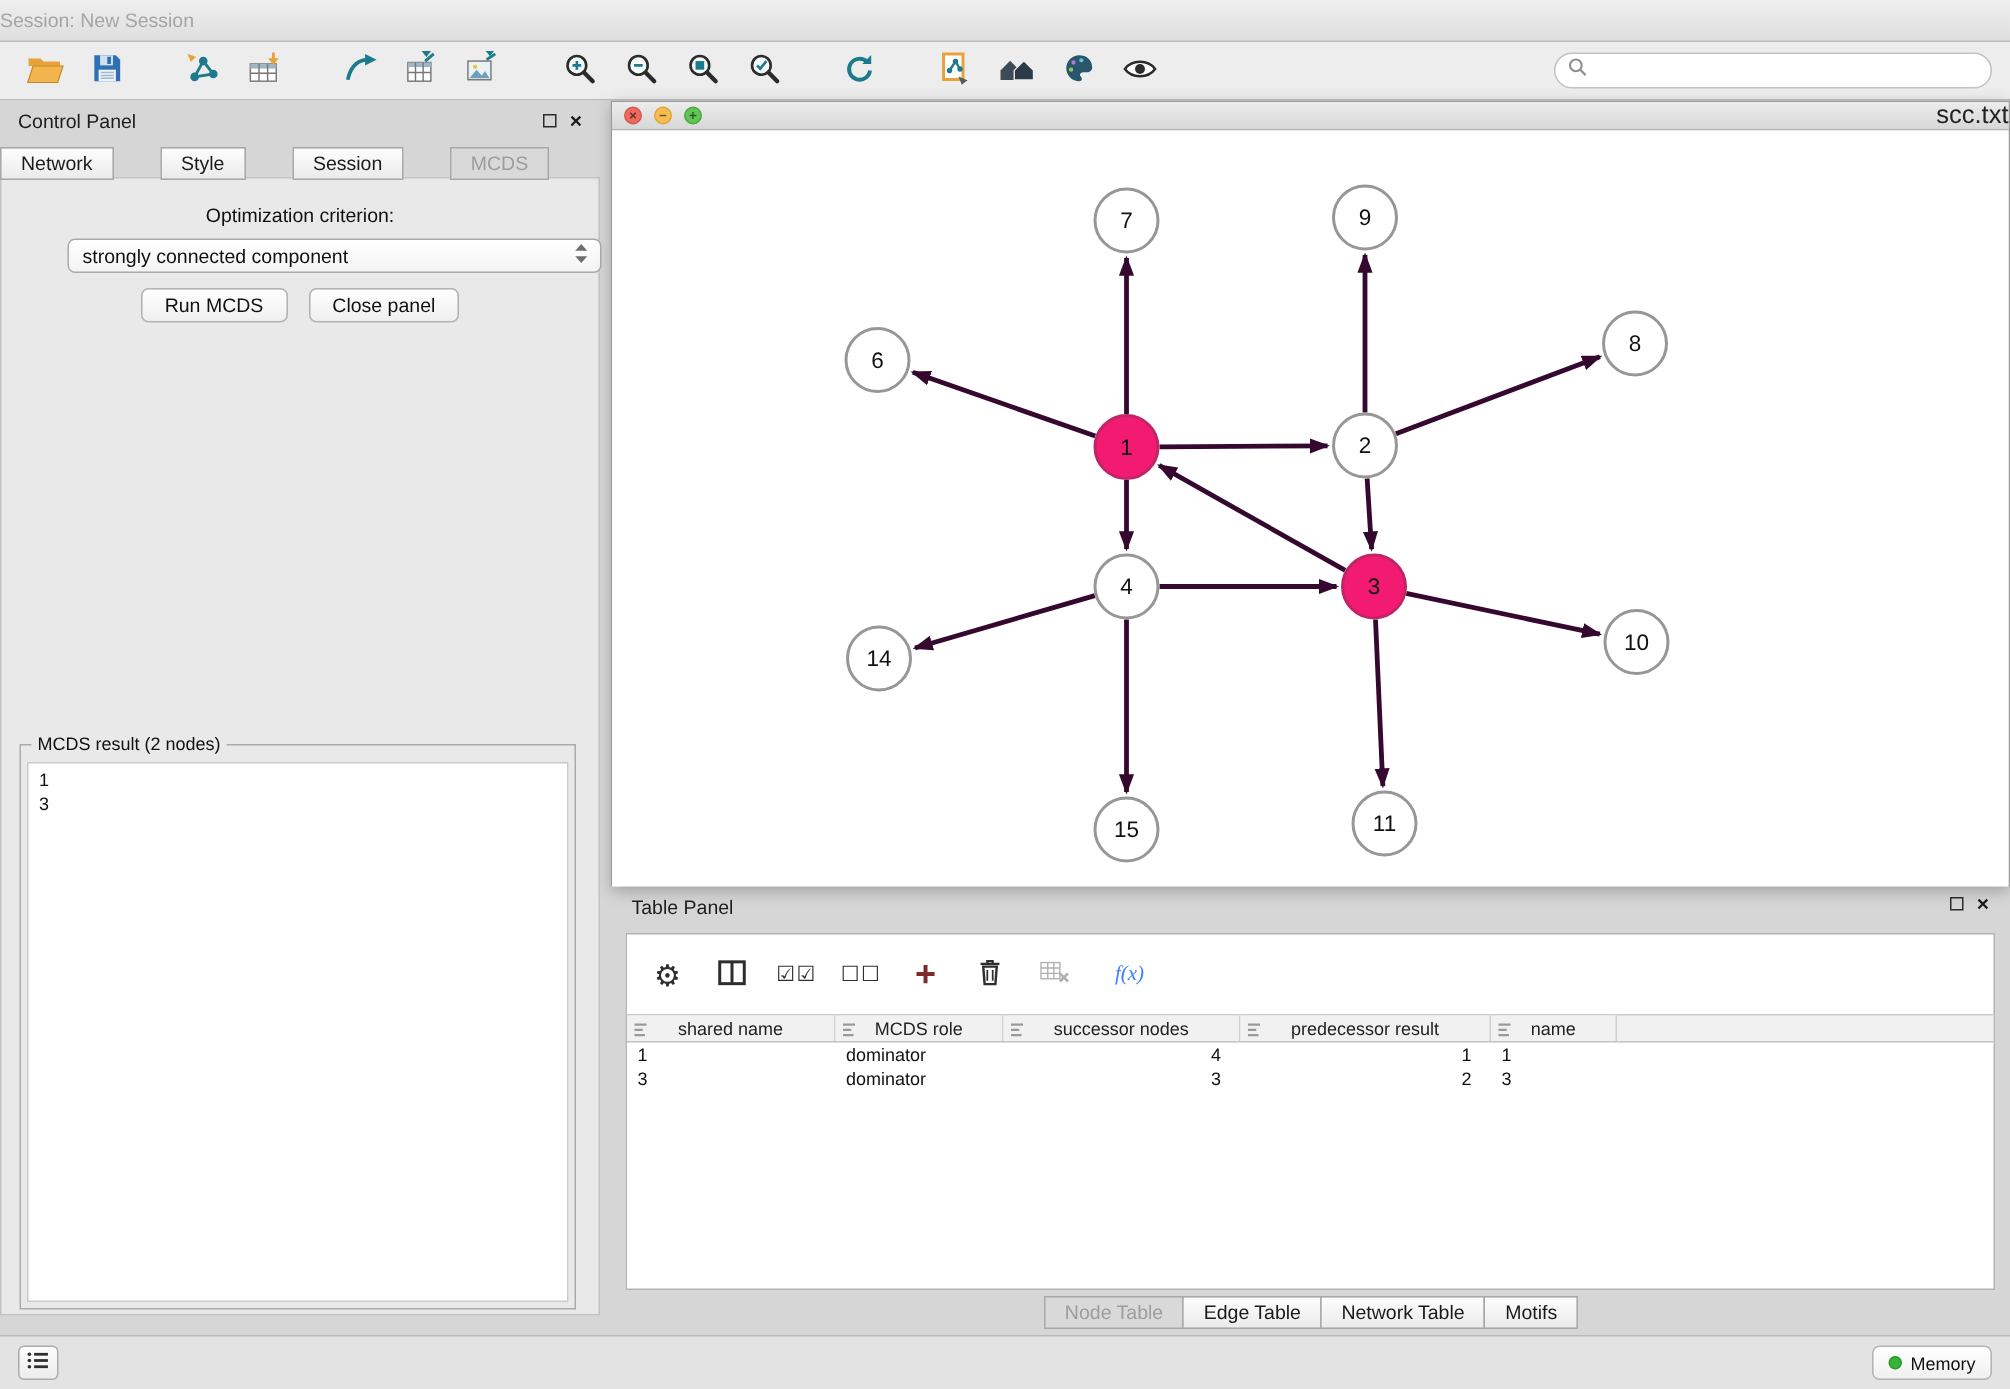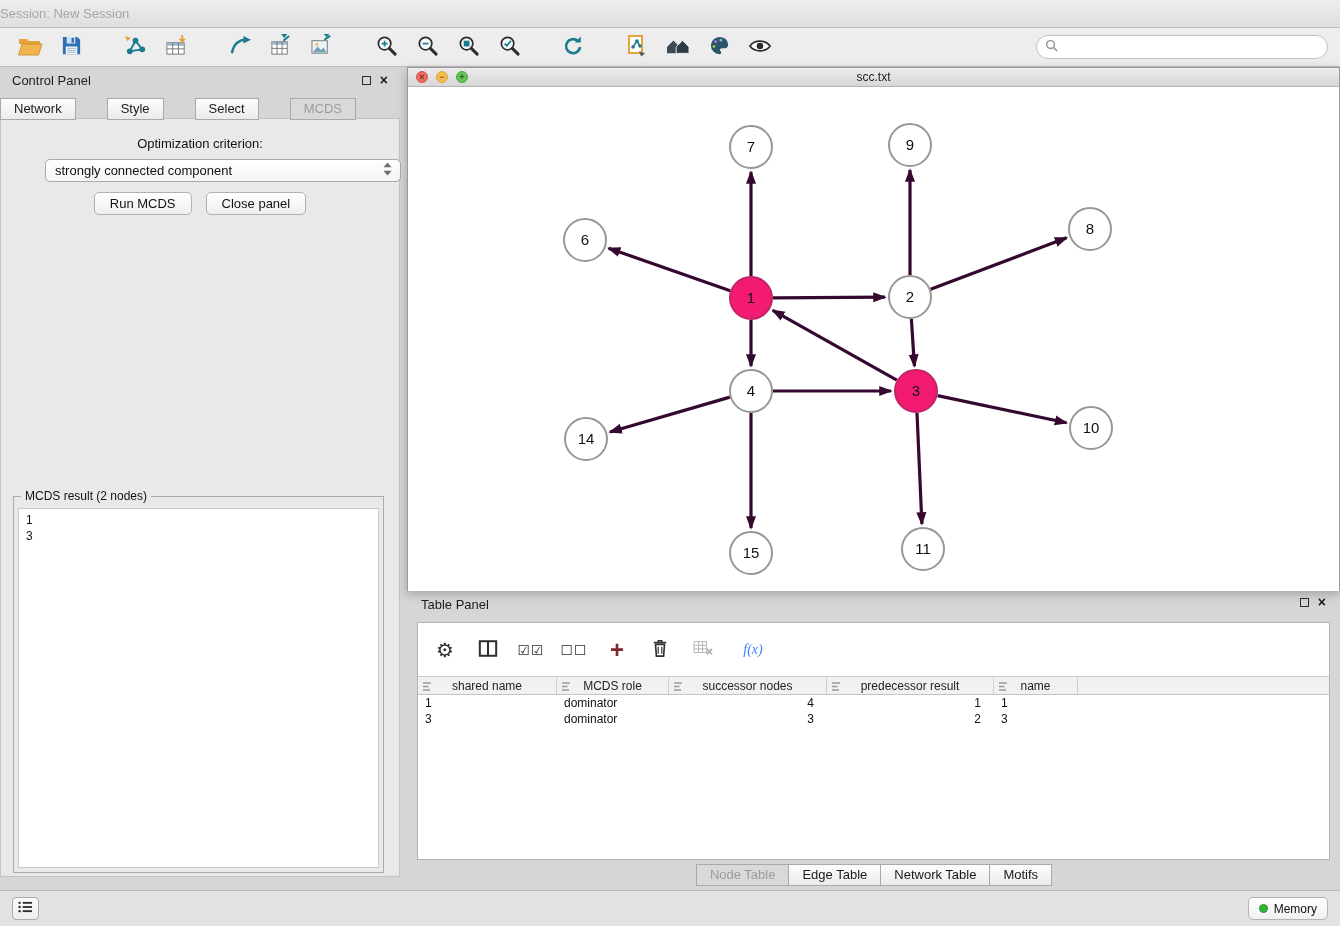--- a/index.html
+++ b/index.html
@@ -53,21 +53,21 @@
     font-size:12px; color:#111; }
   .result-list { position:absolute; left:4px; right:4px; top:11px; bottom:4px;
     background:#fff; border:1px solid #cacaca; font-size:12px; color:#111; padding:3px 0; overflow:hidden; }
   .result-list div { padding:0 7px; line-height:16px; }
   
   .net-window { position:absolute; left:407px; top:67px; width:933px; height:524px;
     background:#fff; border:1px solid #9a9a9a; box-shadow:0 3px 10px rgba(0,0,0,.25); }
   .net-titlebar { position:absolute; left:0; top:0; width:100%; height:19px;
     background:linear-gradient(#ececec,#d7d7d7); border-bottom:1px solid #b3b3b3;
     display:flex; align-items:center; }
-  .net-title { position:absolute; left:0; width:100%; text-align:center; font-size:12px; color:#222; }
+  .net-title { position:absolute; left:0; width:100%; text-align:right; font-size:17px; color:#222; }
   .tl { width:12px; height:12px; border-radius:50%; margin-left:8px; z-index:2;
     display:flex; align-items:center; justify-content:center;
     font-size:9px; line-height:12px; color:rgba(0,0,0,.55); font-weight:bold; }
   .tl.red { background:#ee6a5f; border:1px solid #d5574c; }
   .tl.yellow { background:#f5bd4f; border:1px solid #deA63b; }
   .tl.green { background:#61c455; border:1px solid #4aa93f; }
   .net-canvas { position:absolute; left:0; top:19px; width:931px; height:504px; background:#fff; }
   
   .table-panel { position:absolute; left:407px; top:597px; width:933px; height:292px; }
   .tp-header { position:absolute; left:0; top:0; width:100%; height:22px;
@@ -250,21 +250,21 @@
   <div class="cp-header">
     <span>Control Panel</span>
     <span class="win-btns">
       <span class="float-box"></span>
       <span class="close-x">×</span>
     </span>
   </div>
   <div class="cp-tabs">
       <button class="cp-tab">Network</button>
       <button class="cp-tab">Style</button>
-      <button class="cp-tab">Select</button>
+      <button class="cp-tab">Session</button>
       <button class="cp-tab active">MCDS</button>
     </div>
   <div class="cp-body">
     <div class="opt-label">Optimization criterion:</div>
     <div class="combo">
       <span>strongly connected component</span>
       <span class="combo-arrows"><svg width="13" height="16" viewBox="0 0 13 16">
             <path d="M2.5 6.2L6.5 1.6l4 4.6z" fill="#6e6e6e"></path>
             <path d="M2.5 9.8l4 4.6 4-4.6z" fill="#6e6e6e"></path>
           </svg></span>

